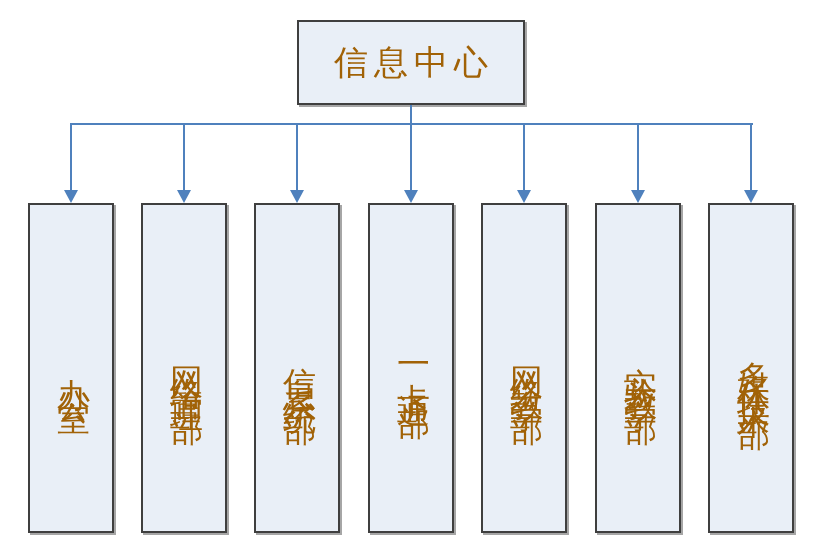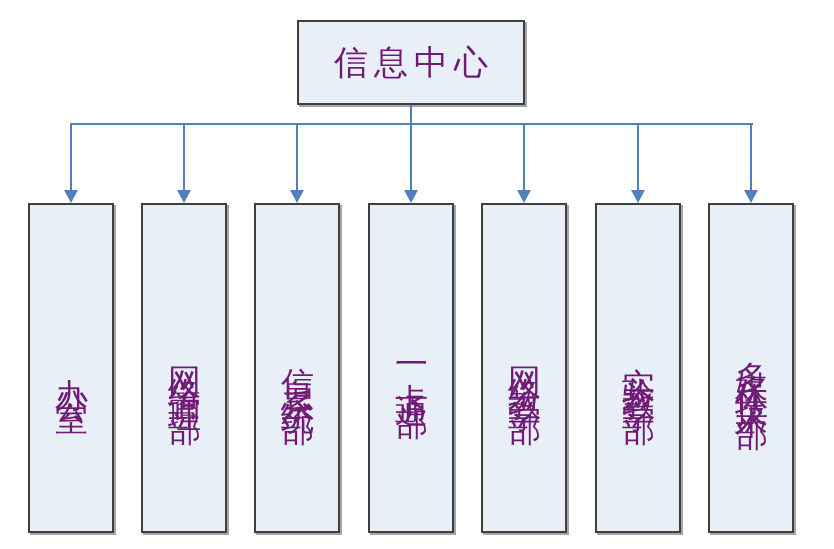--- a/index.html
+++ b/index.html
@@ -5,22 +5,22 @@
   html, body {
     margin: 0;
     padding: 0;
     background: #ffffff;
   }
   .canvas {
     position: relative;
     width: 834px;
     height: 549px;
     background: #ffffff;
-    font-family: Liberation Serif, serif;
-    color: #701a75;
+    font-family: Liberation Mono, monospace;
+    color: #a16207;
     overflow: hidden;
   }
   .org-box {
     position: absolute;
     box-sizing: border-box;
     background: #e9eff7;
     border: 2px solid #3f3f3f;
     box-shadow: 2px 2px 0 #a6a6a6;
     display: flex;
     align-items: center;

